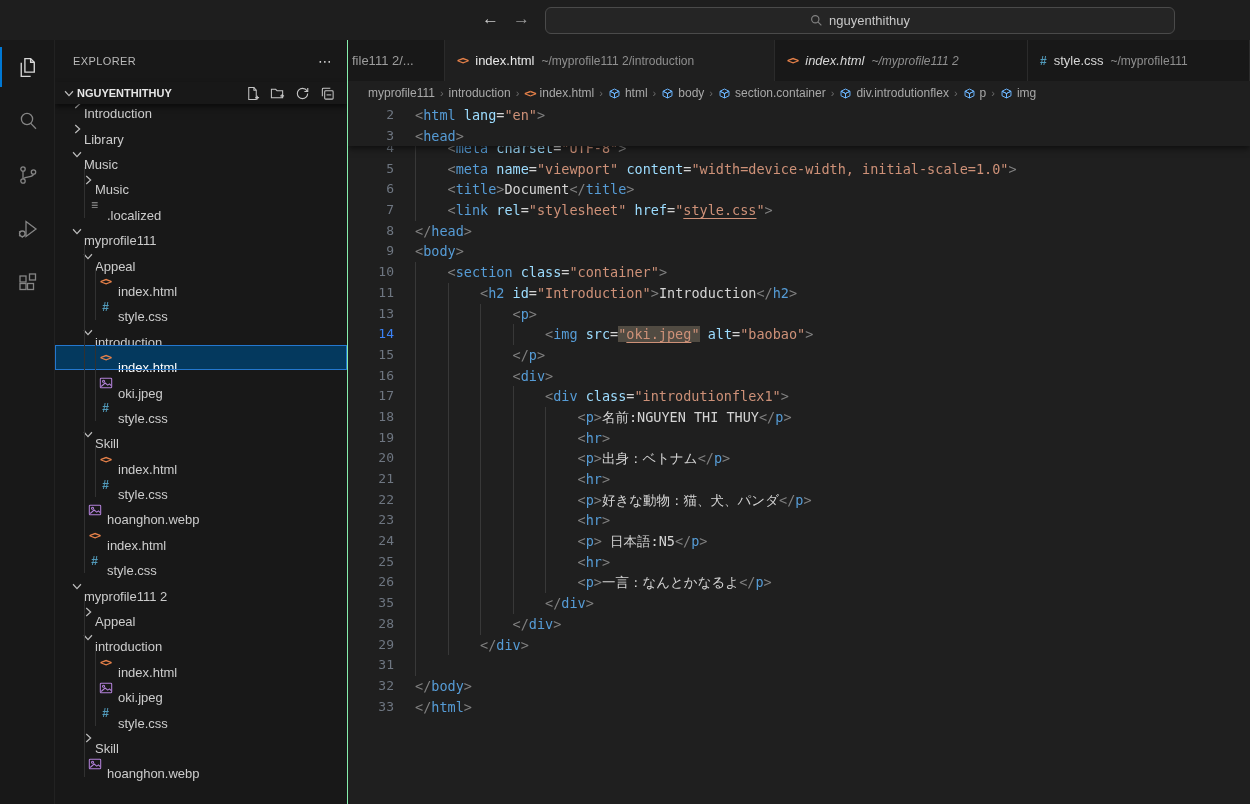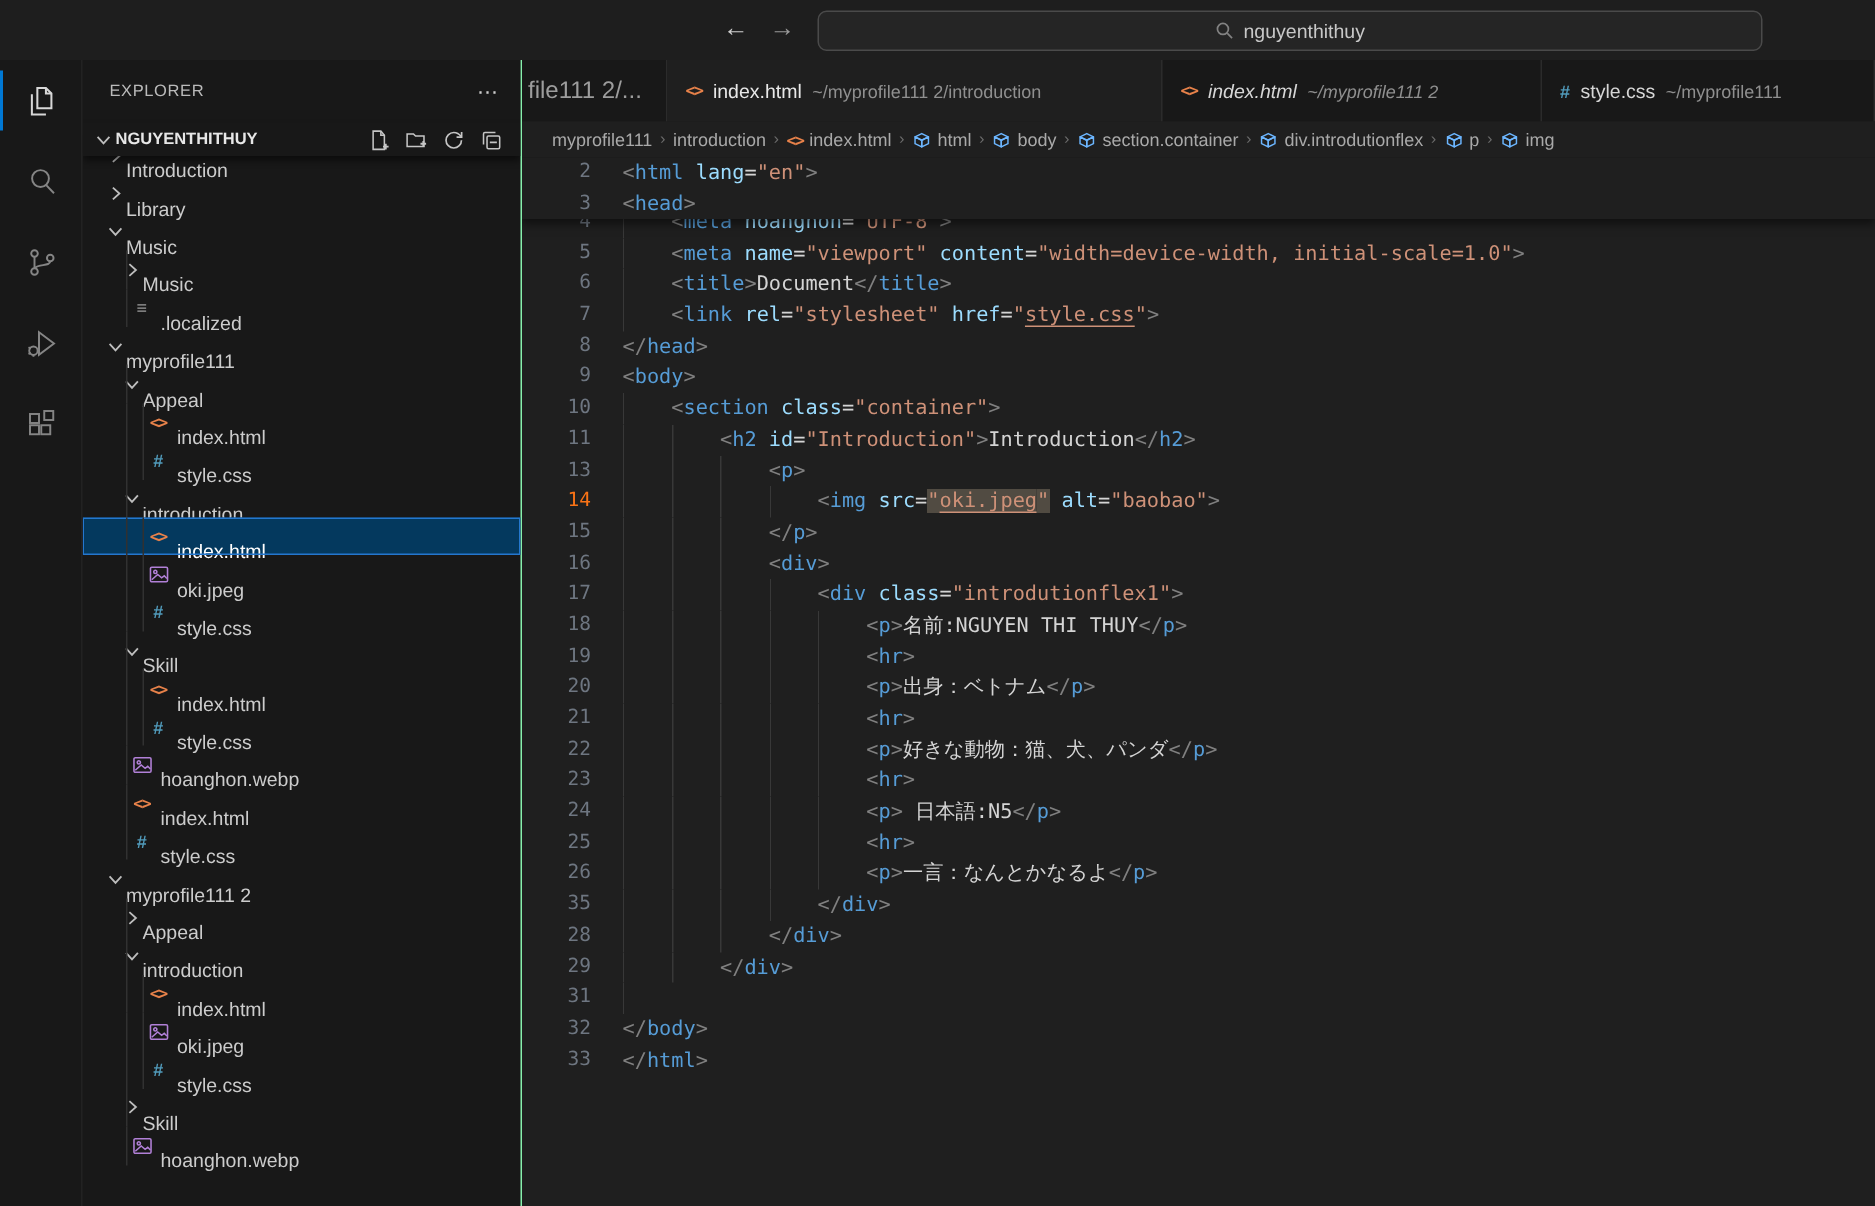--- a/index.html
+++ b/index.html
@@ -49,36 +49,36 @@
   .editor { position:absolute; left:348px; top:40px; width:902px; height:764px; background:#1f1f1f; }
   .tabstrip { position:absolute; left:0; top:0; width:100%; height:41px; background:#181818; display:flex; }
   .tab { height:41px; display:flex; align-items:center; padding:0 12px; border-right:1px solid #2b2b2b; overflow:hidden; white-space:nowrap; }
   .tab .ticon { margin-right:7px; display:flex; }
   .tab .tname { font-size:13px; color:#d6d6d6; }
   .tab .tdesc { font-size:12px; color:#8f8f8f; margin-left:7px; }
   .tab.active { background:#1f1f1f; }
   .tab.active .tname { color:#e8e8e8; }
   .tab.italic .tname, .tab.italic .tdesc { font-style:italic; }
   .tab.partial { padding-left:4px; }
-  .tab.partial .tname { color:#9d9d9d; font-size:16px; }
+  .tab.partial .tname { color:#9d9d9d; font-size:13px; }
 
   
   .breadcrumbs { position:absolute; left:0; top:41px; width:100%; height:24px; display:flex; align-items:center; padding-left:20px; background:#1f1f1f; white-space:nowrap; overflow:hidden; }
   .bc-item { display:flex; align-items:center; font-size:12px; color:#a9a9a9; }
   .bc-item .bicon { margin-right:4px; display:flex; }
   .bc-sep { color:#6b6b6b; font-size:11px; margin:0 5px; }
 
   
   .editor-body { position:absolute; left:0; top:65px; width:100%; height:699px; overflow:hidden; }
   .codeblock { position:absolute; left:0; top:33px; width:100%; }
   .sticky { position:absolute; left:0; top:0; width:100%; background:#1f1f1f; z-index:3; box-shadow:0 3px 6px rgba(0,0,0,.5); }
   .cl { display:flex; height:20.7px; line-height:20.7px; font-family:"DejaVu Sans Mono",monospace; font-size:13.5px; white-space:pre; }
   .cl .ln { width:46px; flex:none; text-align:right; color:#6e7681; font-size:13px; }
   .cl .lc { padding-left:21px; }
-  .cl.cur .ln { color:#f97316; }
+  .cl.cur .ln { color:#3b82f6; }
   .g { display:inline-block; width:4ch; height:20.7px; vertical-align:top; box-shadow:inset 1px 0 0 #383838; }
   .tk-p{color:#808080} .tk-t{color:#569cd6} .tk-a{color:#9cdcfe} .tk-d{color:#d4d4d4}
   .tk-s{color:#ce9178} .tk-x{color:#d4d4d4}
   .tk-u{color:#ce9178; text-decoration:underline; text-underline-offset:3px;}
   .tk-hs{color:#ce9178; background:#514b42;}
   .tk-hu{color:#ce9178; background:#514b42; text-decoration:underline; text-underline-offset:3px;}
 </style>
 </head>
 <body>
 
@@ -569,21 +569,21 @@
             <path d="M8 2.5 L13.5 5.2 L8 8 L2.5 5.2 Z"></path>
             <path d="M2.5 5.2 L2.5 10.8 L8 13.5 L8 8 Z"></path>
             <path d="M13.5 5.2 L13.5 10.8 L8 13.5 L8 8 Z"></path>
           </svg>
         </span>
         <span>img</span>
       </span>
     </div>
   <div class="editor-body">
     <div class="codeblock" id="codeblock">
-        <div class="cl"><span class="ln">4</span><span class="lc"><span class="g"></span><span class="tk-p">&lt;</span><span class="tk-t">meta</span><span class="tk-x"> </span><span class="tk-a">hoanghon</span><span class="tk-d">=</span><span class="tk-s">"UTF-8"</span><span class="tk-p">&gt;</span></span></div>
+        <div class="cl"><span class="ln">4</span><span class="lc"><span class="g"></span><span class="tk-p">&lt;</span><span class="tk-t">meta</span><span class="tk-x"> </span><span class="tk-a">charset</span><span class="tk-d">=</span><span class="tk-s">"UTF-8"</span><span class="tk-p">&gt;</span></span></div>
         <div class="cl"><span class="ln">5</span><span class="lc"><span class="g"></span><span class="tk-p">&lt;</span><span class="tk-t">meta</span><span class="tk-x"> </span><span class="tk-a">name</span><span class="tk-d">=</span><span class="tk-s">"viewport"</span><span class="tk-x"> </span><span class="tk-a">content</span><span class="tk-d">=</span><span class="tk-s">"width=device-width, initial-scale=1.0"</span><span class="tk-p">&gt;</span></span></div>
         <div class="cl"><span class="ln">6</span><span class="lc"><span class="g"></span><span class="tk-p">&lt;</span><span class="tk-t">title</span><span class="tk-p">&gt;</span><span class="tk-x">Document</span><span class="tk-p">&lt;/</span><span class="tk-t">title</span><span class="tk-p">&gt;</span></span></div>
         <div class="cl"><span class="ln">7</span><span class="lc"><span class="g"></span><span class="tk-p">&lt;</span><span class="tk-t">link</span><span class="tk-x"> </span><span class="tk-a">rel</span><span class="tk-d">=</span><span class="tk-s">"stylesheet"</span><span class="tk-x"> </span><span class="tk-a">href</span><span class="tk-d">=</span><span class="tk-s">"</span><span class="tk-u">style.css</span><span class="tk-s">"</span><span class="tk-p">&gt;</span></span></div>
         <div class="cl"><span class="ln">8</span><span class="lc"><span class="tk-p">&lt;/</span><span class="tk-t">head</span><span class="tk-p">&gt;</span></span></div>
         <div class="cl"><span class="ln">9</span><span class="lc"><span class="tk-p">&lt;</span><span class="tk-t">body</span><span class="tk-p">&gt;</span></span></div>
         <div class="cl"><span class="ln">10</span><span class="lc"><span class="g"></span><span class="tk-p">&lt;</span><span class="tk-t">section</span><span class="tk-x"> </span><span class="tk-a">class</span><span class="tk-d">=</span><span class="tk-s">"container"</span><span class="tk-p">&gt;</span></span></div>
         <div class="cl"><span class="ln">11</span><span class="lc"><span class="g"></span><span class="g"></span><span class="tk-p">&lt;</span><span class="tk-t">h2</span><span class="tk-x"> </span><span class="tk-a">id</span><span class="tk-d">=</span><span class="tk-s">"Introduction"</span><span class="tk-p">&gt;</span><span class="tk-x">Introduction</span><span class="tk-p">&lt;/</span><span class="tk-t">h2</span><span class="tk-p">&gt;</span></span></div>
         <div class="cl"><span class="ln">13</span><span class="lc"><span class="g"></span><span class="g"></span><span class="g"></span><span class="tk-p">&lt;</span><span class="tk-t">p</span><span class="tk-p">&gt;</span></span></div>
         <div class="cl cur"><span class="ln">14</span><span class="lc"><span class="g"></span><span class="g"></span><span class="g"></span><span class="g"></span><span class="tk-p">&lt;</span><span class="tk-t">img</span><span class="tk-x"> </span><span class="tk-a">src</span><span class="tk-d">=</span><span class="tk-hs">"</span><span class="tk-hu">oki.jpeg</span><span class="tk-hs">"</span><span class="tk-x"> </span><span class="tk-a">alt</span><span class="tk-d">=</span><span class="tk-s">"baobao"</span><span class="tk-p">&gt;</span></span></div>
         <div class="cl"><span class="ln">15</span><span class="lc"><span class="g"></span><span class="g"></span><span class="g"></span><span class="tk-p">&lt;/</span><span class="tk-t">p</span><span class="tk-p">&gt;</span></span></div>

